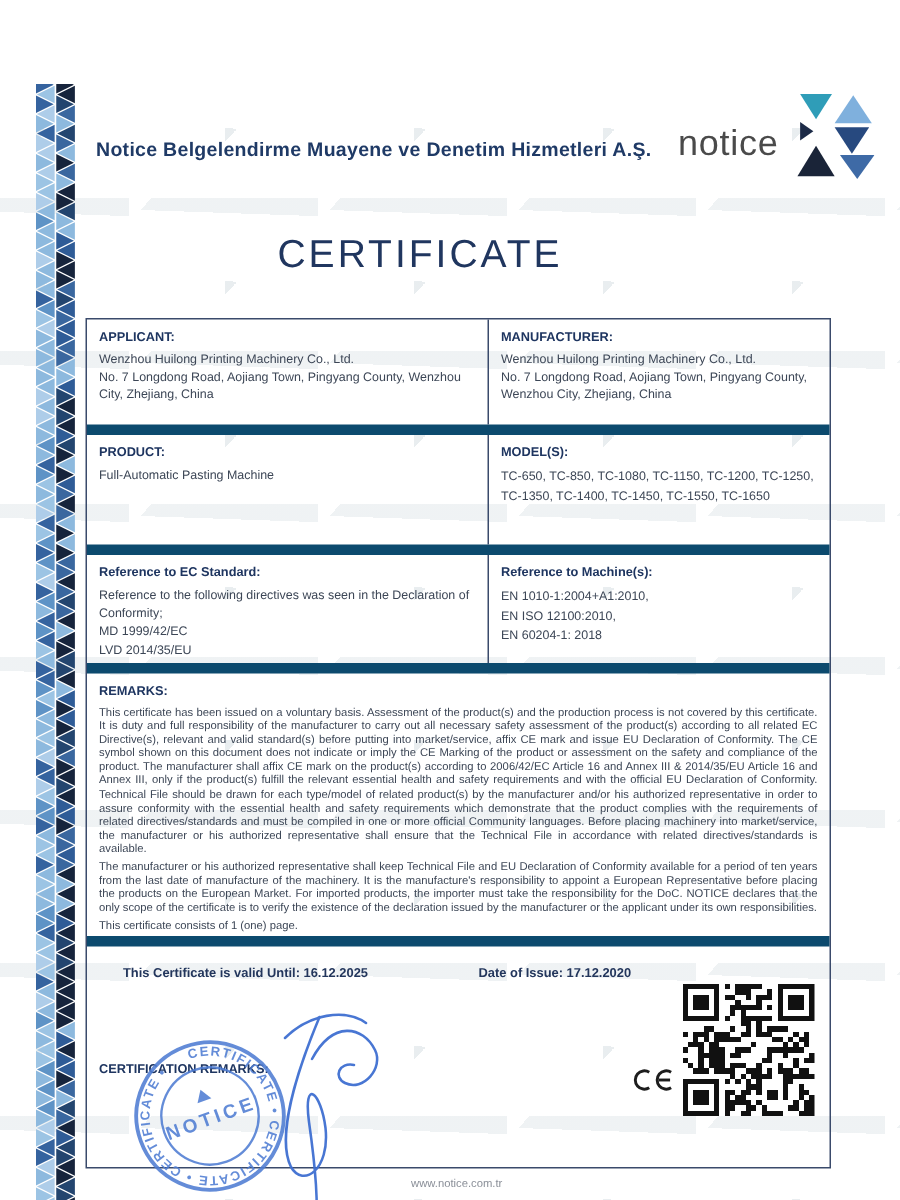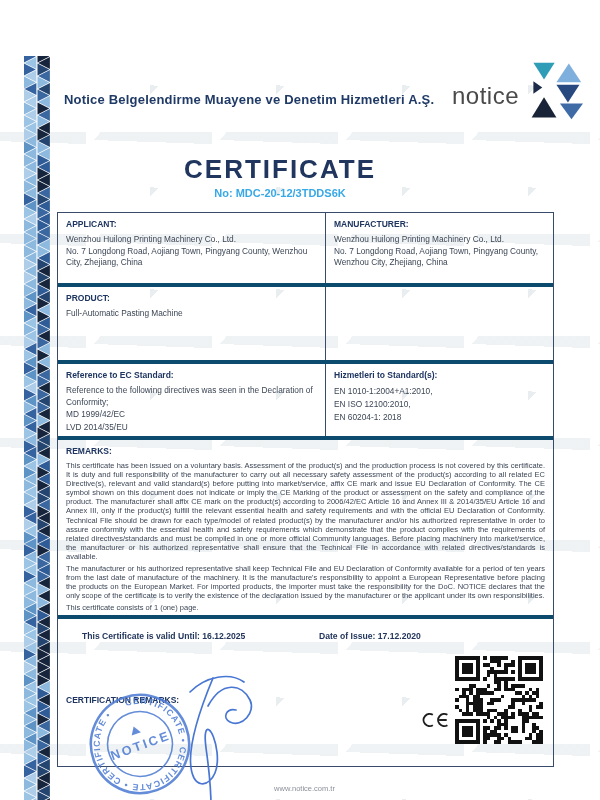--- a/index.html
+++ b/index.html
@@ -8,27 +8,27 @@
   .watermark{position:absolute;inset:0;z-index:0;pointer-events:none;
     background:
       conic-gradient(from 225deg at 8px 8px, rgba(176,192,200,.28) 0 52deg, transparent 52deg) 24px 34px/126px 102px repeat,
       conic-gradient(from 40deg at 8px 8px, rgba(176,192,200,.20) 0 52deg, transparent 52deg) 86px 88px/126px 102px repeat;}
   
   .org-title{position:absolute;left:64px;top:48px;width:390px;z-index:2;
     font-size:13px;font-weight:bold;color:#1f3a66;letter-spacing:.2px;}
   .logo{position:absolute;left:452px;top:18px;z-index:2;display:flex;align-items:center;}
   .logo-word{font-size:24px;color:#4a4a4a;letter-spacing:.5px;margin-right:2px;margin-top:10px;}
   .doc-title{position:absolute;left:0;top:110px;width:560px;text-align:center;z-index:2;
-    font-size:26px;font-weight:700;letter-spacing:2px;color:#20365f;}
+    font-size:26px;font-weight:400;letter-spacing:2px;color:#20365f;}
   .cert-no{position:absolute;left:0;top:143px;width:560px;text-align:center;z-index:2;
     font-size:11px;font-weight:bold;color:#38a8e6;}
   
   .cert-table{position:absolute;left:57px;top:168px;width:495px;z-index:1;
     border:1.2px solid #3a4a6b;background:transparent;}
-  .t-row{display:grid;grid-template-columns:268px 1fr;border-bottom:4px solid #0c4a6e;}
+  .t-row{display:grid;grid-template-columns:268px 1fr;border-bottom:7px solid #0c4a6e;}
   .t-row.single{grid-template-columns:1fr;}
   .t-row:last-child{border-bottom:none;}
   .t-cell{padding:6px 8px;overflow:hidden;}
   .t-cell.leftcell{border-right:1px solid #3a4a6b;}
   .r1{height:70px}.r2{height:73px}.r3{height:72px}.r4{height:175px}.r5{height:147px;position:relative}
   .lbl{font-size:8.5px;font-weight:bold;color:#1e3560;margin-bottom:5px;}
   .body-txt{font-size:8.3px;line-height:1.4;color:#3c4656;}
   .list-line{font-size:8.3px;line-height:1.55;color:#3c4656;}
   .remarks p{margin:0 0 3px 0;font-size:7.5px;line-height:9.1px;text-align:justify;color:#3c4656;}
   .vu{position:absolute;top:12px;font-size:8.6px;font-weight:bold;color:#23365c;}
@@ -296,50 +296,53 @@
     <svg width="62" height="58" viewBox="0 0 70 64">
       <polygon points="14,0 38,0 26,19" fill="#2f9db8"></polygon>
       <polygon points="40,22 68,22 54,1" fill="#7fb0dd"></polygon>
       <polygon points="14,21 14,35 24,28" fill="#1c2b47"></polygon>
       <polygon points="40,25 66,25 53,45" fill="#27497f"></polygon>
       <polygon points="12,62 40,62 26,39" fill="#1a2438"></polygon>
       <polygon points="44,46 70,46 57,64" fill="#3e6aa6"></polygon>
     </svg>
   </div>
   <div class="doc-title">CERTIFICATE</div>
-  <div class="cert-no">No: MDC-20-12/3TDDS6K</div>
 
   <div class="cert-table">
     <div class="t-row r1">
       <div class="t-cell leftcell">
         <div class="lbl">APPLICANT:</div>
         <div class="body-txt nm">Wenzhou Huilong Printing Machinery Co., Ltd.</div>
         <div class="body-txt">No. 7 Longdong Road, Aojiang Town, Pingyang County, Wenzhou City, Zhejiang, China</div>
       </div>
       <div class="t-cell">
         <div class="lbl">MANUFACTURER:</div>
         <div class="body-txt nm">Wenzhou Huilong Printing Machinery Co., Ltd.</div>
         <div class="body-txt">No. 7 Longdong Road, Aojiang Town, Pingyang County, Wenzhou City, Zhejiang, China</div>
       </div>
     </div>
     <div class="t-row r2">
       <div class="t-cell leftcell">
         <div class="lbl">PRODUCT:</div>
         <div class="body-txt">Full-Automatic Pasting Machine</div>
       </div>
+      <div class="t-cell">
+        <div class="lbl">MODEL(S):</div>
+        <div class="body-txt" style="line-height:1.6">TC-650, TC-850, TC-1080, TC-1150, TC-1200, TC-1250, TC-1350, TC-1400, TC-1450, TC-1550, TC-1650</div>
+      </div>
     </div>
     <div class="t-row r3">
       <div class="t-cell leftcell">
         <div class="lbl">Reference to EC Standard:</div>
         <div class="body-txt nm">Reference to the following directives was seen in the Declaration of Conformity;</div>
         <div class="list-line">MD 1999/42/EC</div>
         <div class="list-line">LVD 2014/35/EU</div>
       </div>
       <div class="t-cell">
-        <div class="lbl">Hizmetleri to Standard(s):</div>
+        <div class="lbl">Reference to Machine(s):</div>
         <div class="list-line">EN 1010-1:2004+A1:2010,</div>
         <div class="list-line">EN ISO 12100:2010,</div>
         <div class="list-line">EN 60204-1: 2018</div>
       </div>
     </div>
     <div class="t-row single r4">
       <div class="t-cell remarks">
         <div class="lbl">REMARKS:</div>
         <p>This certificate has been issued on a voluntary basis. Assessment of the product(s) and the production process is not covered by this certificate. It is duty and full responsibility of the manufacturer to carry out all necessary safety assessment of the product(s) according to all related EC Directive(s), relevant and valid standard(s) before putting into market/service, affix CE mark and issue EU Declaration of Conformity. The CE symbol shown on this document does not indicate or imply the CE Marking of the product or assessment on the safety and compliance of the product. The manufacturer shall affix CE mark on the product(s) according to 2006/42/EC Article 16 and Annex III &amp; 2014/35/EU Article 16 and Annex III, only if the product(s) fulfill the relevant essential health and safety requirements and with the official EU Declaration of Conformity. Technical File should be drawn for each type/model of related product(s) by the manufacturer and/or his authorized representative in order to assure conformity with the essential health and safety requirements which demonstrate that the product complies with the requirements of related directives/standards and must be compiled in one or more official Community languages. Before placing machinery into market/service, the manufacturer or his authorized representative shall ensure that the Technical File in accordance with related directives/standards is available.</p>
         <p>The manufacturer or his authorized representative shall keep Technical File and EU Declaration of Conformity available for a period of ten years from the last date of manufacture of the machinery. It is the manufacture's responsibility to appoint a European Representative before placing the products on the European Market. For imported products, the importer must take the responsibility for the DoC. NOTICE declares that the only scope of the certificate is to verify the existence of the declaration issued by the manufacturer or the applicant under its own responsibilities.</p>

